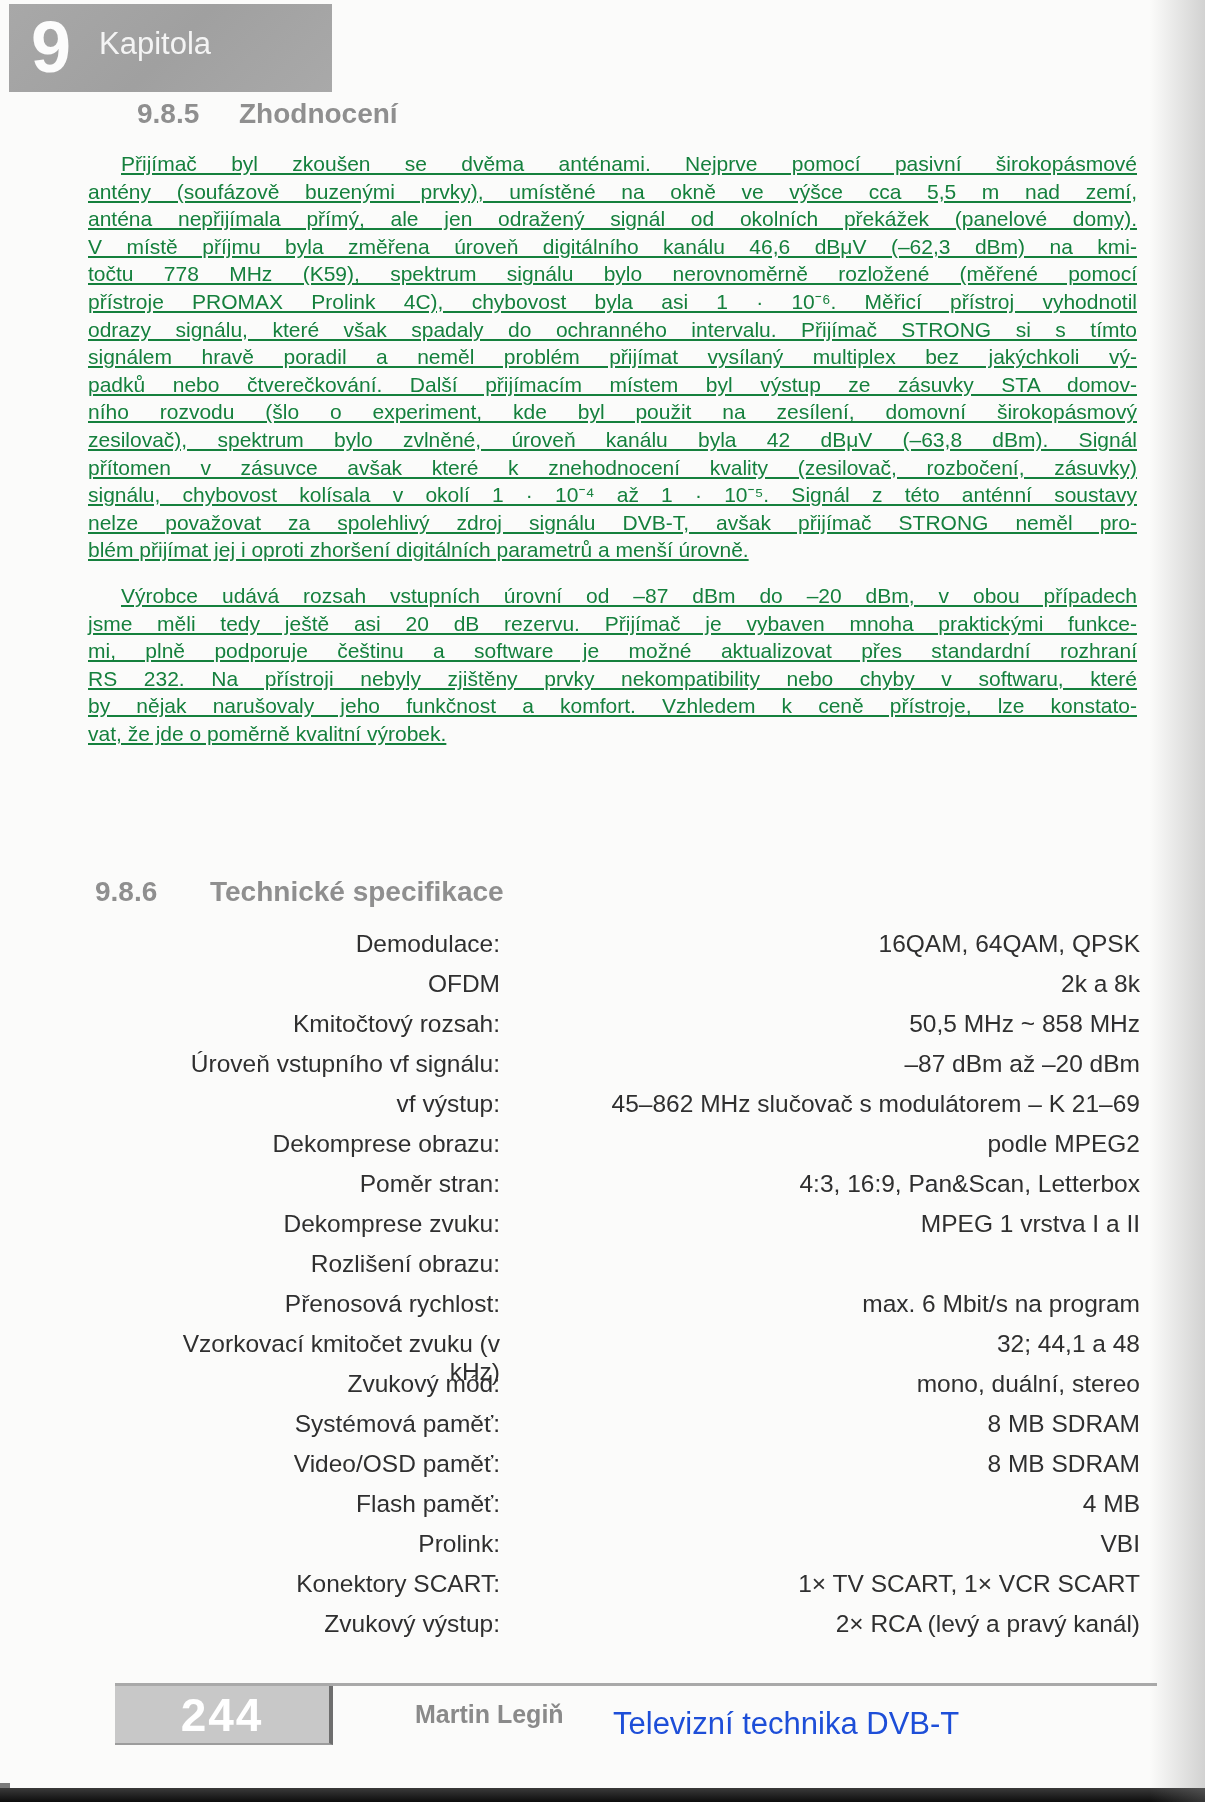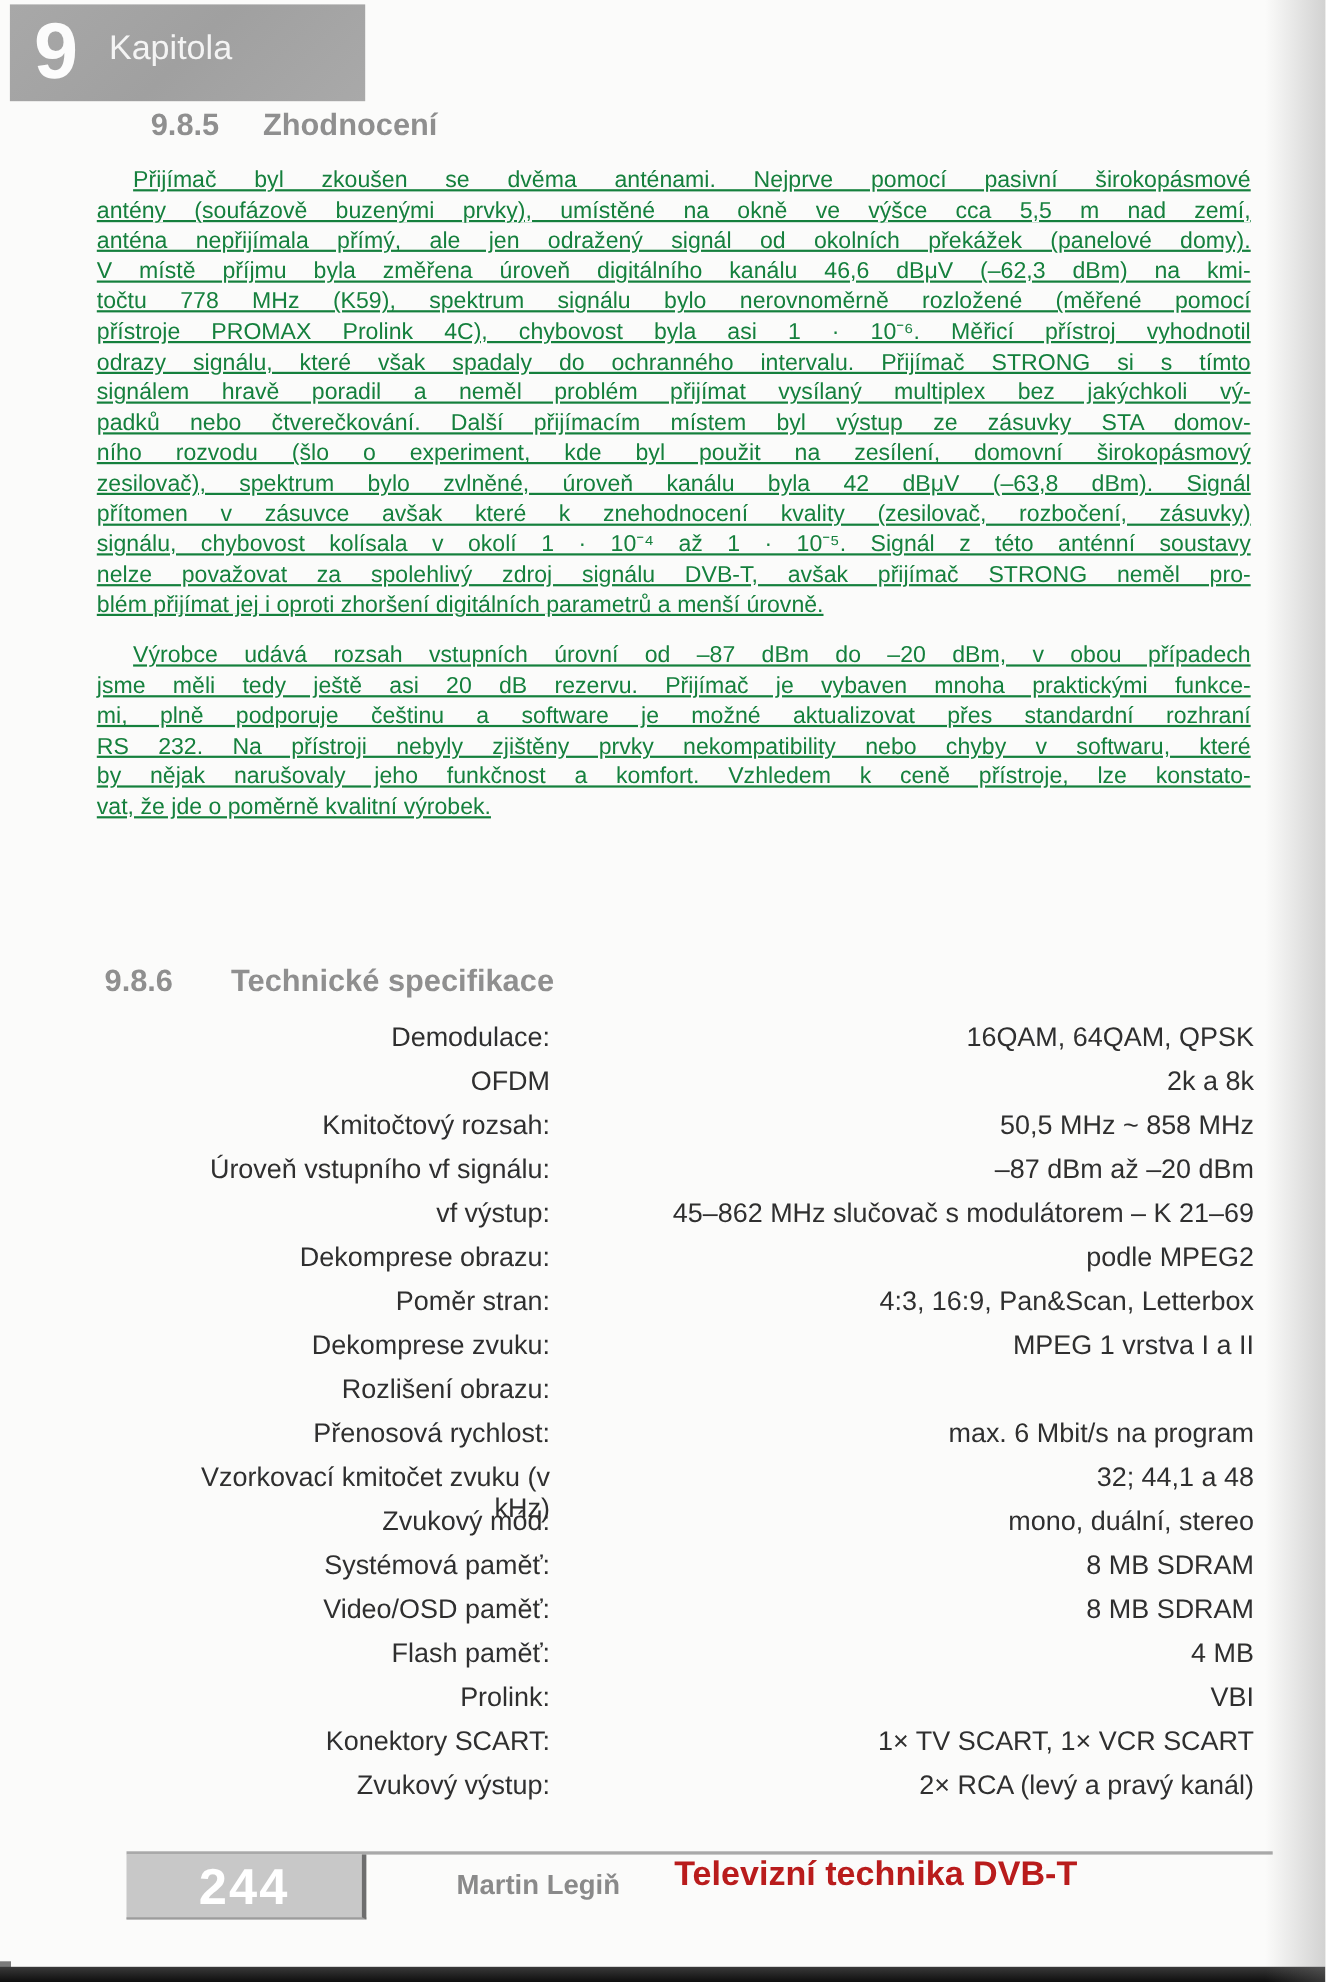--- a/index.html
+++ b/index.html
@@ -72,22 +72,22 @@
     border-right: 4px solid #6e6e6e;
     border-bottom: 2px solid #9c9c9c;
     display: flex; align-items: center; justify-content: center;
     font-size: 46px; font-weight: 700; color: #ffffff; letter-spacing: 2px;
   }
   .author {
     position: absolute; left: 300px; top: 14px;
     font-size: 25px; font-weight: 700; color: #8a8a8a;
   }
   .book-title {
-    position: absolute; left: 498px; top: 0;
-    font-size: 31px; font-weight: 700; color: #b91c1c;
+    position: absolute; left: 498px; top: 20px;
+    font-size: 31px; font-weight: 400; color: #1d4ed8;
   }
 
   
   .bottom-strip {
     position: absolute; left: 0; bottom: 0; width: 100%; height: 14px;
     background: linear-gradient(to bottom, #3a3a3a, #0d0d0d);
   }
   .bottom-nub { position: absolute; left: 0; bottom: 13px; width: 10px; height: 6px; background: #7a7a7a; }
   .right-shadow {
     position: absolute; right: 0; top: 0; width: 55px; height: 100%;

